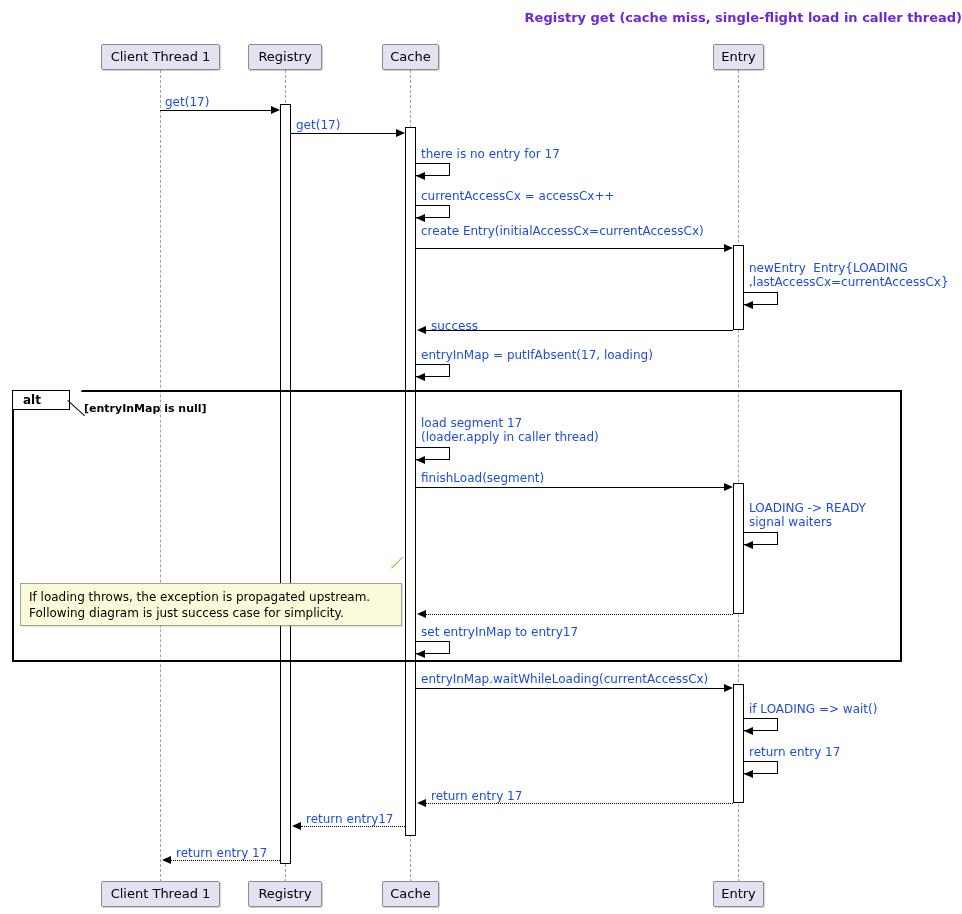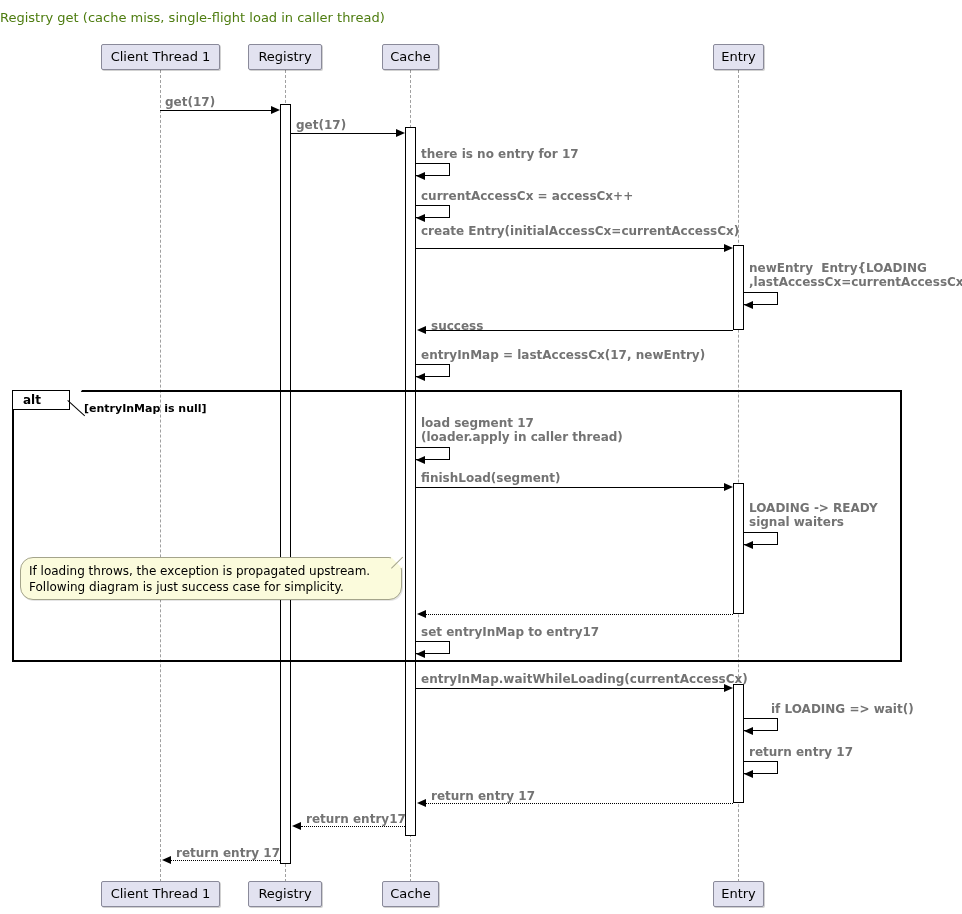--- a/index.html
+++ b/index.html
@@ -15,24 +15,24 @@
     width: 962px;
     height: 914px;
     background: #ffffff;
     overflow: hidden;
   }
   .title {
     position: absolute;
     left: 0;
     top: 10px;
     width: 962px;
-    text-align: left;
+    text-align: right;
     font-size: 13px;
-    font-weight: normal;
-    color: #4d7c0f;
+    font-weight: bold;
+    color: #6d28d9;
     letter-spacing: 0px;
   }
   .participant {
     position: absolute;
     box-sizing: border-box;
     background: #E2E2F0;
     border: 1px solid #8A8A9A;
     border-radius: 2px;
     font-size: 13px;
     color: #000000;
@@ -72,24 +72,23 @@
     border-left: 9px solid #000000;
   }
   .arrowhead.left {
     border-top: 4px solid transparent;
     border-bottom: 4px solid transparent;
     border-right: 9px solid #000000;
   }
   .msg-label {
     position: absolute;
     font-size: 12px;
-    color: #737373;
+    color: #1d4ed8;
     white-space: pre;
     line-height: 14px;
-    font-weight: bold;
   }
   .selfmsg {
     position: absolute;
     box-sizing: border-box;
     border: 1px solid #000000;
     border-left: none;
     width: 34px;
     height: 13px;
   }
   .frame {
@@ -205,55 +204,55 @@
 
   <div class="msg-label" style="left:749px; top:261px;">newEntry  Entry{LOADING
 ,lastAccessCx=currentAccessCx}</div>
   <div class="selfmsg" style="left:744px; top:292px;"></div>
   <div class="arrowhead left" style="left:744px; top:301px;"></div>
 
   <div class="msg-label" style="left:431px; top:319px;">success</div>
   <div class="msg-line" style="left:426px; top:330px; width:307px;"></div>
   <div class="arrowhead left" style="left:417px; top:326px;"></div>
 
-  <div class="msg-label" style="left:421px; top:348px;">entryInMap = lastAccessCx(17, newEntry)</div>
+  <div class="msg-label" style="left:421px; top:348px;">entryInMap = putIfAbsent(17, loading)</div>
   <div class="selfmsg" style="left:416px; top:364px;"></div>
   <div class="arrowhead left" style="left:416px; top:373px;"></div>
 
   <div class="msg-label" style="left:421px; top:416px;">load segment 17
 (loader.apply in caller thread)</div>
   <div class="selfmsg" style="left:416px; top:447px;"></div>
   <div class="arrowhead left" style="left:416px; top:456px;"></div>
 
   <div class="msg-label" style="left:421px; top:471px;">finishLoad(segment)</div>
   <div class="msg-line" style="left:416px; top:487px; width:309px;"></div>
   <div class="arrowhead right" style="left:724px; top:483px;"></div>
 
   <div class="msg-label" style="left:749px; top:501px;">LOADING -&gt; READY
 signal waiters</div>
   <div class="selfmsg" style="left:744px; top:532px;"></div>
   <div class="arrowhead left" style="left:744px; top:541px;"></div>
 
-  <div class="note" style="left:20px; top:557px; width:382px; height:43px;border-radius:13px;"><span>If loading throws, the exception is propagated upstream.</span>
+  <div class="note" style="left:20px; top:583px; width:382px; height:43px;"><span>If loading throws, the exception is propagated upstream.</span>
 <span>Following diagram is just success case for simplicity.</span></div>
   <div class="note-fold" style="left:391px; top:557px;"></div>
   <div class="note-fold-line" style="left:391px; top:568px;"></div>
 
   <div class="msg-line dotted" style="left:426px; top:614px; width:307px;"></div>
   <div class="arrowhead left" style="left:417px; top:610px;"></div>
 
   <div class="msg-label" style="left:421px; top:625px;">set entryInMap to entry17</div>
   <div class="selfmsg" style="left:416px; top:641px;"></div>
   <div class="arrowhead left" style="left:416px; top:650px;"></div>
 
   <div class="msg-label" style="left:421px; top:672px;">entryInMap.waitWhileLoading(currentAccessCx)</div>
   <div class="msg-line" style="left:416px; top:688px; width:309px;"></div>
   <div class="arrowhead right" style="left:724px; top:684px;"></div>
 
-  <div class="msg-label" style="left:749px; top:702px;margin-left:22px;">if LOADING =&gt; wait()</div>
+  <div class="msg-label" style="left:749px; top:702px;">if LOADING =&gt; wait()</div>
   <div class="selfmsg" style="left:744px; top:718px;"></div>
   <div class="arrowhead left" style="left:744px; top:727px;"></div>
 
   <div class="msg-label" style="left:749px; top:745px;">return entry 17</div>
   <div class="selfmsg" style="left:744px; top:761px;"></div>
   <div class="arrowhead left" style="left:744px; top:770px;"></div>
 
   <div class="msg-label" style="left:431px; top:789px;">return entry 17</div>
   <div class="msg-line dotted" style="left:426px; top:803px; width:307px;"></div>
   <div class="arrowhead left" style="left:417px; top:799px;"></div>

